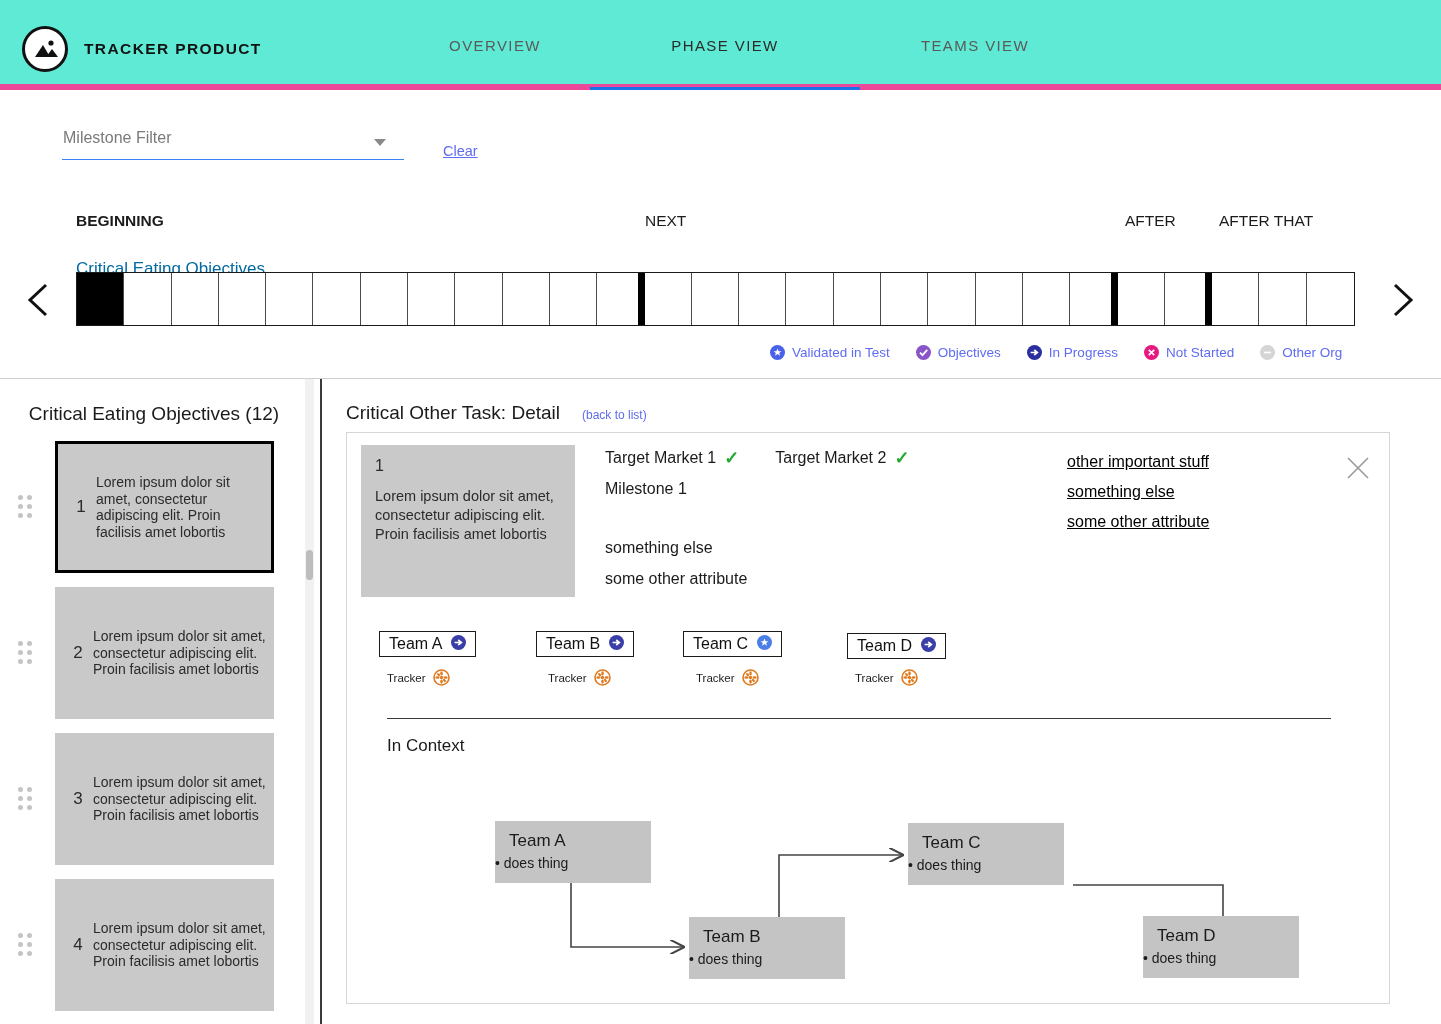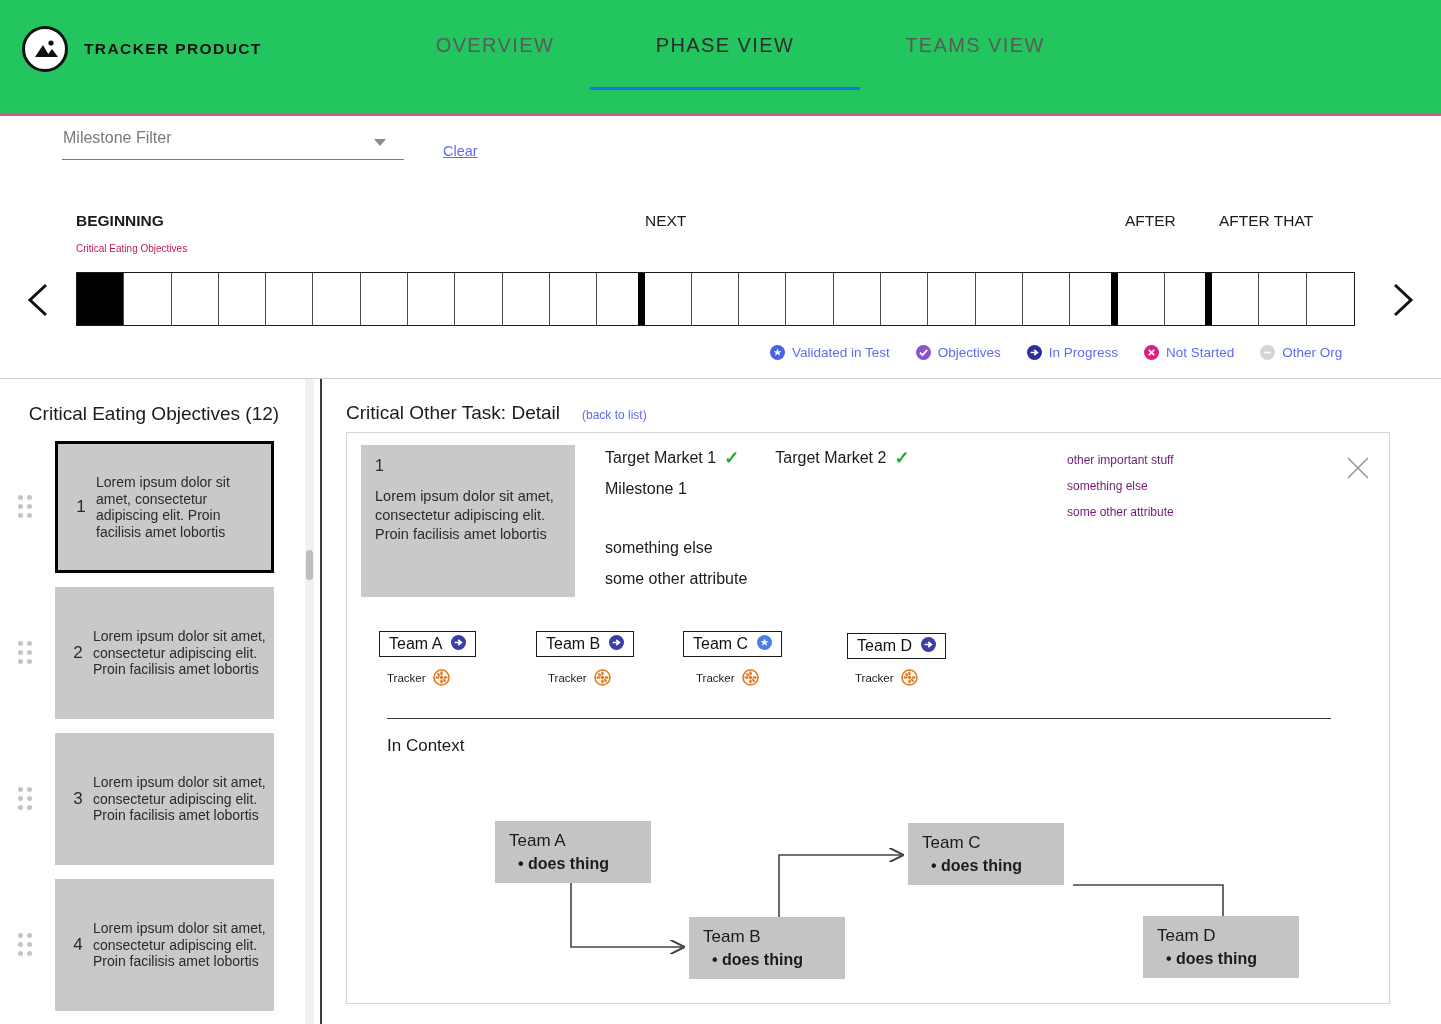--- a/index.html
+++ b/index.html
@@ -7,37 +7,37 @@
     margin: 0; padding: 0;
     width: 1441px; height: 1024px;
     background: #ffffff;
     font-family: "Liberation Sans", sans-serif;
     color: #1b1b1b;
     overflow: hidden;
   }
 
   
   .topbar {
-    position: absolute; left: 0; top: 0; width: 1441px; height: 116px;
-    background: #22c55e;
-    border-bottom: 3px solid #ec4899;
+    position: absolute; left: 0; top: 0; width: 1441px; height: 90px;
+    background: #5eead4;
+    border-bottom: 6px solid #ec4899;
   }
   .brand { position: absolute; left: 22px; top: 26px; display: flex; align-items: center; gap: 16px; }
   .logo-circle {
     width: 46px; height: 46px; border-radius: 50%;
     border: 3px solid #111; position: relative; background: #fff;
   }
   .logo-circle svg { position: absolute; left: 8px; top: 9px; }
   .brand-name {
     font-size: 15.5px; font-weight: bold; letter-spacing: 1.4px; color: #111;
   }
   .tabs { position: absolute; left: 400px; top: 0; height: 90px; display: flex; align-items: flex-start; }
   .tab {
     height: 90px; display: flex; align-items: center; justify-content: center;
-    font-size: 20px; letter-spacing: 1.4px; color: #5a5a5a; cursor: pointer;
+    font-size: 15px; letter-spacing: 1.4px; color: #5a5a5a; cursor: pointer;
     position: relative; padding: 0 26px;
   }
   .tab.active { color: #2b2b2b; }
   .tab.active::after {
     content: ""; position: absolute; left: 0; right: 0; bottom: 0; height: 3px; background: #1a73e8;
   }
   .tab-ov { width: 190px; }
   .tab-pv { width: 270px; }
   .tab-tv { width: 230px; }
 
@@ -55,21 +55,21 @@
   }
   .clear-link {
     position: absolute; left: 443px; top: 143px; font-size: 14.5px;
     color: #5f6bf0; text-decoration: underline; cursor: pointer;
   }
 
   
   .phase-labels { position: absolute; left: 0; top: 212px; width: 1441px; height: 32px; }
   .phase-lbl { position: absolute; font-size: 15.5px; color: #1b1b1b; white-space: nowrap; }
   .phase-lbl.bold { font-weight: bold; }
-  .sub-label { position: absolute; left: 76px; top: 243px; font-size: 10px; color: #be185d; }
+  .sub-label { position: absolute; left: 76px; top: 259px; font-size: 17px; color: #0369a1; }
 
   .tl-wrap { position: absolute; left: 0; top: 272px; width: 1441px; height: 56px; }
   .chev {
     position: absolute; top: 0; width: 36px; height: 56px; cursor: pointer;
     display: flex; align-items: center; justify-content: center;
   }
   .chev-left { left: 20px; }
   .chev-right { left: 1385px; }
   .track {
     position: absolute; left: 76px; top: 0; height: 54px; display: flex; align-items: stretch;
@@ -140,42 +140,42 @@
   .sum-box .t { font-size: 14.5px; line-height: 19px; color: #2b2b2b; }
 
   .mid-col { position: absolute; left: 258px; top: 16px; width: 420px; }
   .tm-row { display: flex; gap: 36px; }
   .tm { font-size: 16px; color: #1b1b1b; display: flex; align-items: center; gap: 8px; white-space: nowrap; }
   .tick { color: #22aa33; font-size: 18px; font-weight: bold; line-height: 1; }
   .mid-line { font-size: 16px; color: #1b1b1b; margin-top: 13px; }
   .mid-gap { height: 28px; }
 
   .right-col { position: absolute; left: 720px; top: 20px; width: 250px; }
-  .right-col div { font-size: 12px; color: #701a75; margin-bottom: 12px; }
+  .right-col div { font-size: 16px; color: #000000; margin-bottom: 12px; text-decoration: underline; }
   .close-x { position: absolute; left: 998px; top: 22px; width: 26px; height: 26px; cursor: pointer; }
 
   .teams-row { position: absolute; left: 16px; top: 188px; width: 1000px; height: 70px; }
   .team-chip {
     position: absolute; border: 1.5px solid #1b1b1b; background: #fff;
     height: 26px; padding: 0 9px; display: flex; align-items: center; gap: 9px;
     font-size: 16px; color: #111; cursor: pointer; white-space: nowrap;
   }
   .team-sub {
     position: absolute; display: flex; align-items: center; gap: 7px;
     font-size: 11.5px; color: #1b1b1b;
   }
   .tracker-ico { width: 17px; height: 17px; display: block; }
 
   .hr2 { position: absolute; left: 40px; top: 285px; width: 944px; height: 1px; background: #3a3a3a; }
   .in-ctx { position: absolute; left: 40px; top: 303px; font-size: 17px; color: #1b1b1b; }
 
   .ctx-canvas { position: absolute; left: 0; top: 330px; width: 1044px; height: 240px; }
   .tbox { position: absolute; background: #c4c4c4; }
   .tbox .tn { font-size: 17px; color: #1b1b1b; margin: 10px 0 4px 14px; }
-  .tbox .td { font-size: 16px; color: #1b1b1b; margin-left: 23px; font-weight: bold; }
+  .tbox .td { font-size: 14px; color: #1b1b1b; margin-left: 0; }
 </style>
 </head>
 <body>
 
 <div class="topbar">
   <div class="brand">
     <span class="logo-circle">
       <svg width="26" height="22" viewBox="0 0 26 22">
         <circle cx="18" cy="5" r="2.6" fill="#111"></circle>
         <path d="M2 19 L10 7 L17 19 Z" fill="#111"></path>

